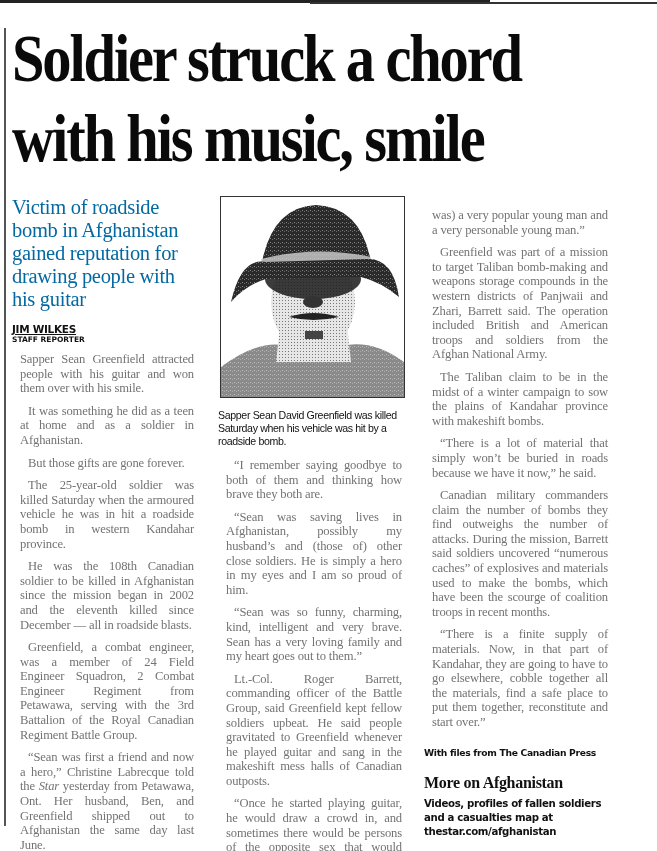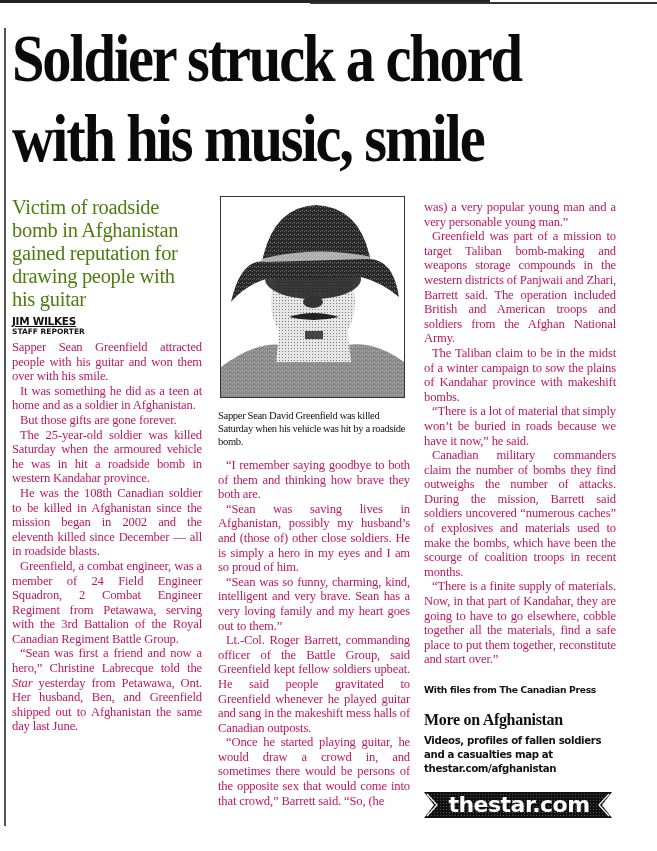--- a/index.html
+++ b/index.html
@@ -33,58 +33,58 @@
 
     .col { position: absolute; top: 196px; }
     .col1 { left: 12px; width: 190px; }
     .col2 { left: 218px; width: 192px; }
     .col3 { left: 424px; width: 192px; top: 200px; }
 
     .deck {
       font-family: "Liberation Serif", serif;
       font-size: 20.5px;
       line-height: 23px;
-      color: #4d7c0f;
-      margin-bottom: 4px;
+      color: #0369a1;
+      margin-bottom: 12px;
       letter-spacing: -0.3px;
     }
     .byline {
       font-family: "DejaVu Sans", sans-serif;
       font-weight: bold;
       font-size: 10.5px;
       line-height: 12px;
       letter-spacing: -0.3px;
       text-decoration: underline;
     }
     .byline-role {
       font-family: "DejaVu Sans", sans-serif;
       font-weight: bold;
       font-size: 7.5px;
       line-height: 9px;
       margin-bottom: 4px;
     }
     .body-text p {
-      margin: 0;
+      margin: 8px;
       font-family: "Liberation Serif", serif;
       font-size: 12.6px;
       line-height: 14.6px;
       text-align: justify;
       letter-spacing: -0.15px;
-      color: #be185d;
+      color: #737373;
     }
     .body-text p.indent { text-indent: 8px; }
     .body-text em { font-style: italic; }
 
     .photo {
       width: 183px; height: 200px; border: 1px solid #333;
       margin-left: 2px; margin-top: 0px; position: relative; overflow: hidden;
       background: #fff;
     }
     .caption {
-      font-family: Liberation Serif, serif;
+      font-family: Liberation Sans, sans-serif;
       font-size: 10.6px;
       line-height: 13px;
       margin-top: 11px;
       margin-bottom: 10px;
       letter-spacing: -0.35px;
       color: #111;
     }
     .credit {
       font-family: "DejaVu Sans", sans-serif;
       font-weight: bold;

